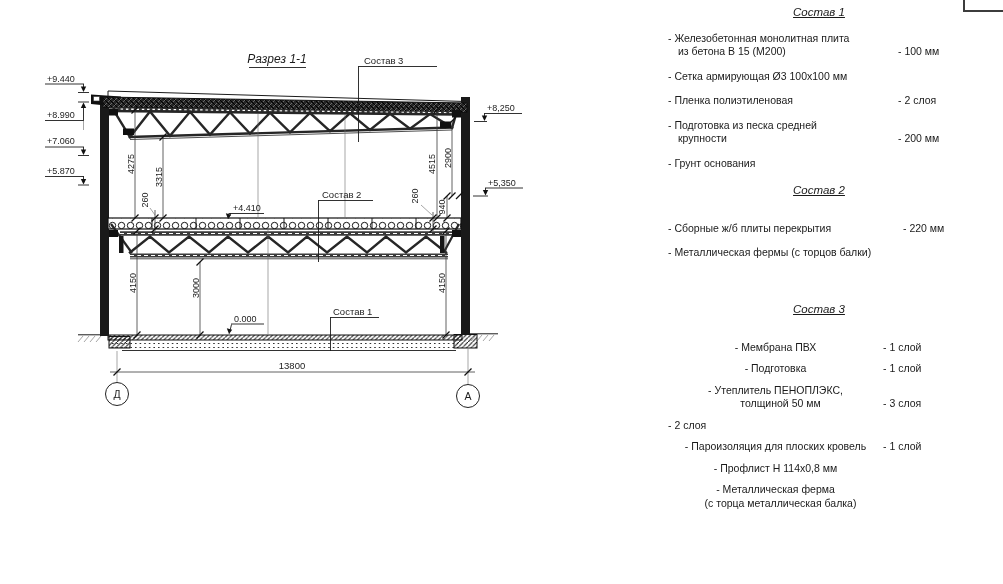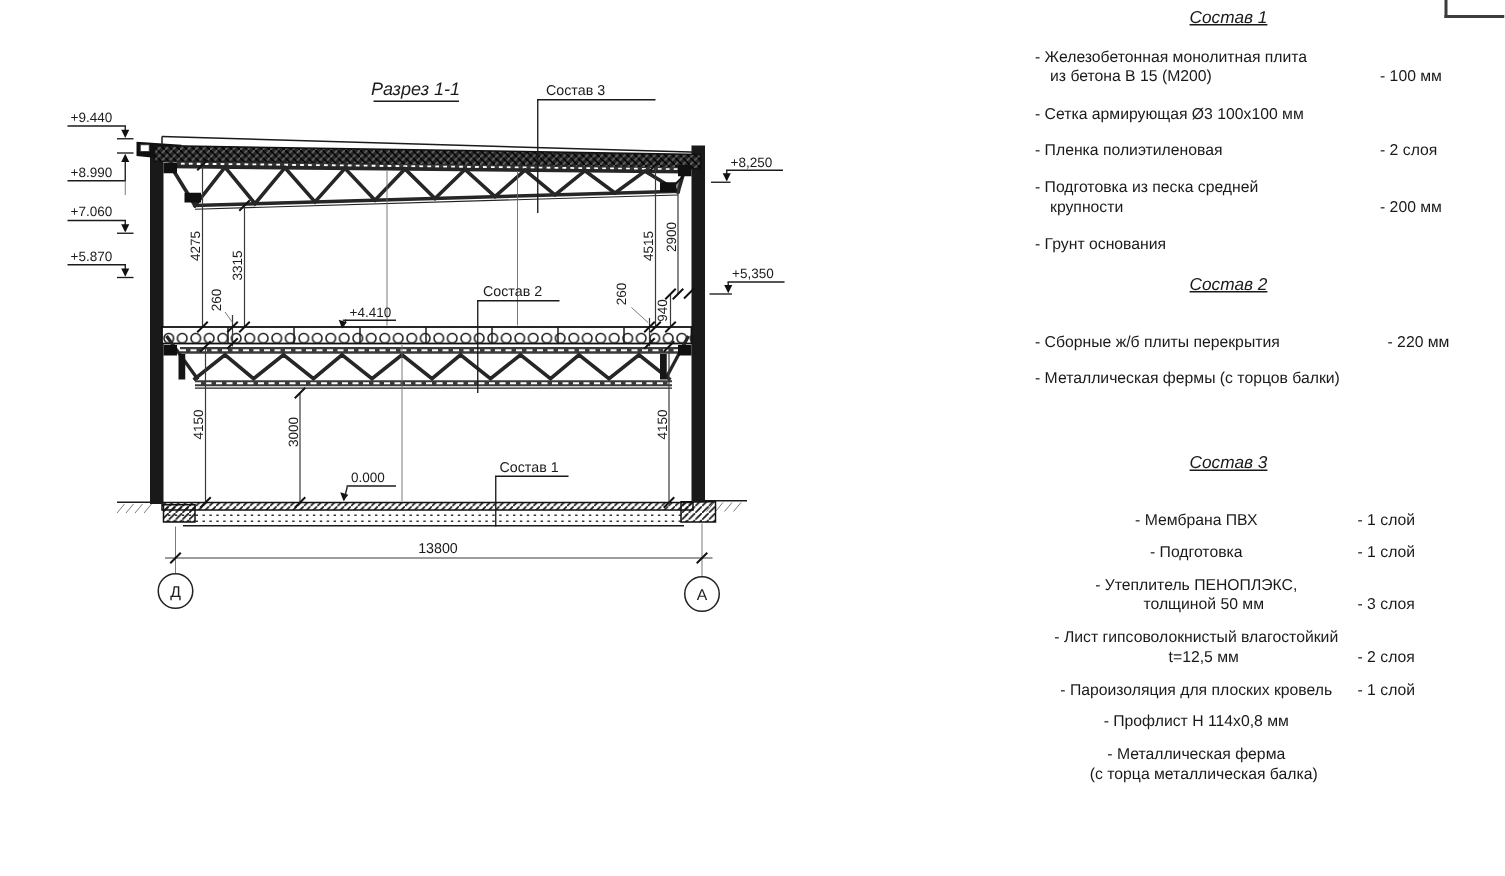--- a/index.html
+++ b/index.html
@@ -15,21 +15,21 @@
   .mk{stroke:#1b1b1b;stroke-width:.9;}
   .dimtext{font-size:9px;}
   .lvltext{font-size:9px;}
   .callout{font-size:9.5px;}
   
   #legend{position:absolute;left:660px;top:0;width:310px;height:584px;font-size:10.5px;line-height:13.5px;}
   .leg-sec{position:absolute;left:8px;right:0;}
   .sec1{top:6px;} .sec2{top:184px;} .sec3{top:303px;}
   .leg-head{text-align:center;font-size:11.5px;font-style:italic;text-decoration:underline;margin-bottom:12px;}
   .sec2 .leg-head,.sec3 .leg-head{margin-bottom:24px;}
-  .leg-row{display:flex;align-items:flex-end;margin-bottom:11px;margin-left:22px;}
+  .leg-row{display:flex;align-items:flex-end;margin-bottom:11px;}
   .sec3 .leg-row{margin-bottom:8px;}
   .leg-name{white-space:pre-line;padding-left:10px;text-indent:-10px;}
   .sec1 .leg-name{width:220px;} .sec2 .leg-name{width:225px;} .sec3 .leg-name{width:205px;text-align:center;}
   .leg-val{white-space:nowrap;}
   #frame-corner{position:absolute;left:963px;top:0;width:40px;height:10px;
                 border-left:2px solid #3c3c3c;border-bottom:2px solid #3c3c3c;}
 </style>
 </head>
 <body>
 
@@ -312,22 +312,20 @@
       <div class="leg-row">
         <div class="leg-name">- Подготовка</div>
         <div class="leg-val">- 1 слой</div>
       </div>
       <div class="leg-row">
         <div class="leg-name">- Утеплитель ПЕНОПЛЭКС,
 толщиной 50 мм</div>
         <div class="leg-val">- 3 слоя</div>
       </div>
       <div class="leg-row">
-        <div class="leg-name">- Лист гипсоволокнистый влагостойкий
-t=12,5 мм</div>
         <div class="leg-val">- 2 слоя</div>
       </div>
       <div class="leg-row">
         <div class="leg-name">- Пароизоляция для плоских кровель</div>
         <div class="leg-val">- 1 слой</div>
       </div>
       <div class="leg-row">
         <div class="leg-name">- Профлист Н 114х0,8 мм</div>
         <div class="leg-val"></div>
       </div>

